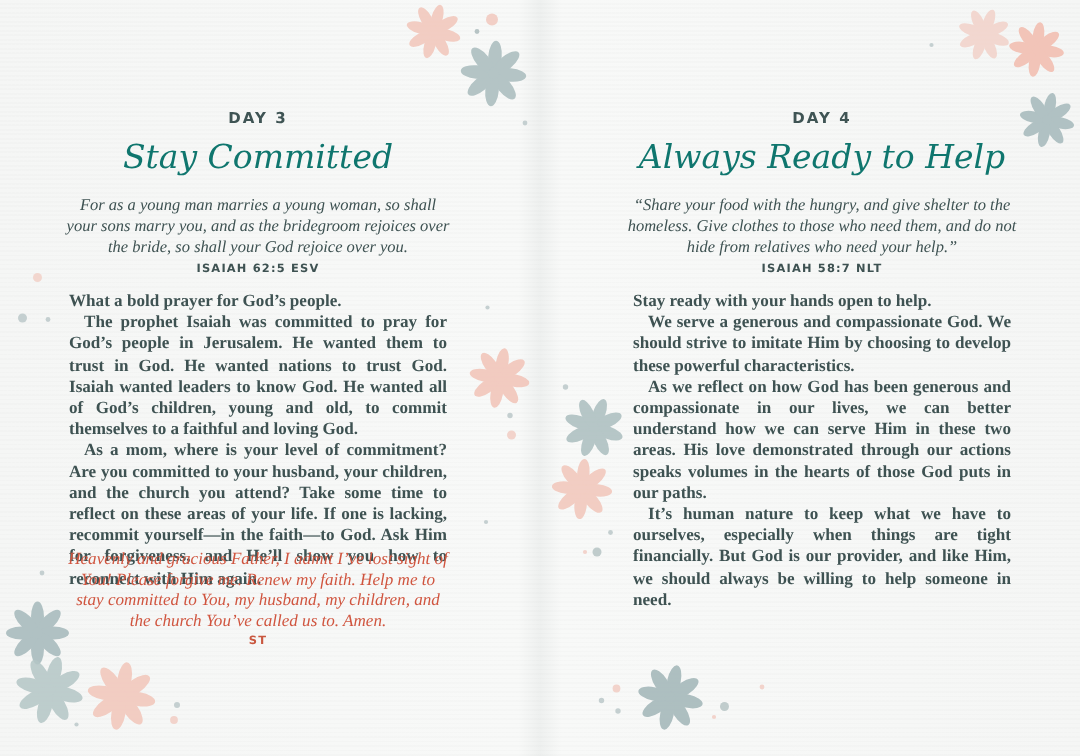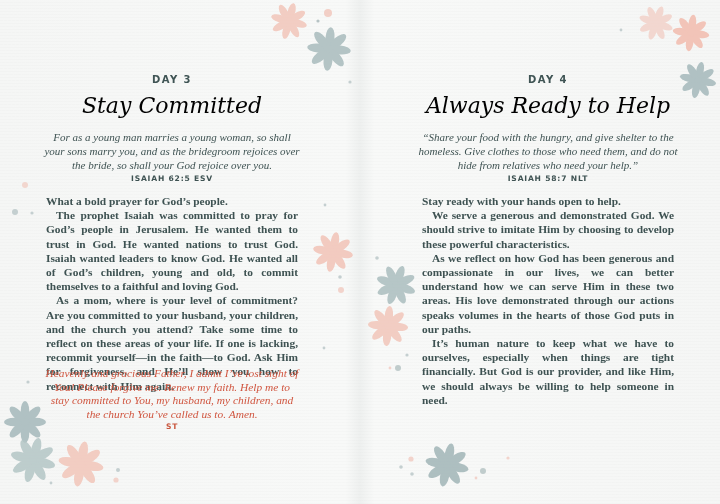--- a/index.html
+++ b/index.html
@@ -24,21 +24,21 @@
     .page.right .col { left: 62px; }
 
     .day {
       position: absolute; top: 43px; left: 0; right: 0; text-align: center;
       font-family: "DejaVu Sans", sans-serif; font-weight: bold;
       font-size: 10px; letter-spacing: 1.4px; color: #3f5454;
     }
     .title {
       position: absolute; top: 62px; left: 0; right: 0; text-align: center;
       font-family: "DejaVu Serif", serif; font-style: italic;
-      font-size: 22px; color: #000000; letter-spacing: 0px;
+      font-size: 22px; color: #0f766e; letter-spacing: 0px;
     }
     .verse {
       position: absolute; top: 99px; left: -4px; right: -4px; text-align: center;
       font-style: italic; font-size: 11px; line-height: 14px; color: #3e5252;
     }
     .ref {
       position: absolute; top: 143px; left: 0; right: 0; text-align: center;
       font-family: "DejaVu Sans", sans-serif; font-weight: bold;
       font-size: 7.6px; letter-spacing: 0.8px; color: #3e5252;
     }
@@ -165,18 +165,18 @@
 </div>
 
 <div class="page right">
   <div class="col" style="top:0;height:504px;">
     <div class="day">DAY 4</div>
     <div class="title">Always Ready to Help</div>
     <div class="verse">“Share your food with the hungry, and give shelter to the homeless. Give clothes to those who need them, and do not hide from relatives who need your help.”</div>
     <div class="ref">ISAIAH 58:7 NLT</div>
     <div class="body">
       <p class="first">Stay ready with your hands open to help.</p>
-      <p>We serve a generous and demonstrated God. We should strive to imitate Him by choosing to develop these powerful characteristics.</p>
+      <p>We serve a generous and compassionate God. We should strive to imitate Him by choosing to develop these powerful characteristics.</p>
       <p>As we reflect on how God has been generous and compassionate in our lives, we can better understand how we can serve Him in these two areas. His love demonstrated through our actions speaks volumes in the hearts of those God puts in our paths.</p>
       <p>It’s human nature to keep what we have to ourselves, especially when things are tight financially. But God is our provider, and like Him, we should always be willing to help someone in need.</p>
     </div>
   </div>
 </div>
 
 </body></html>

